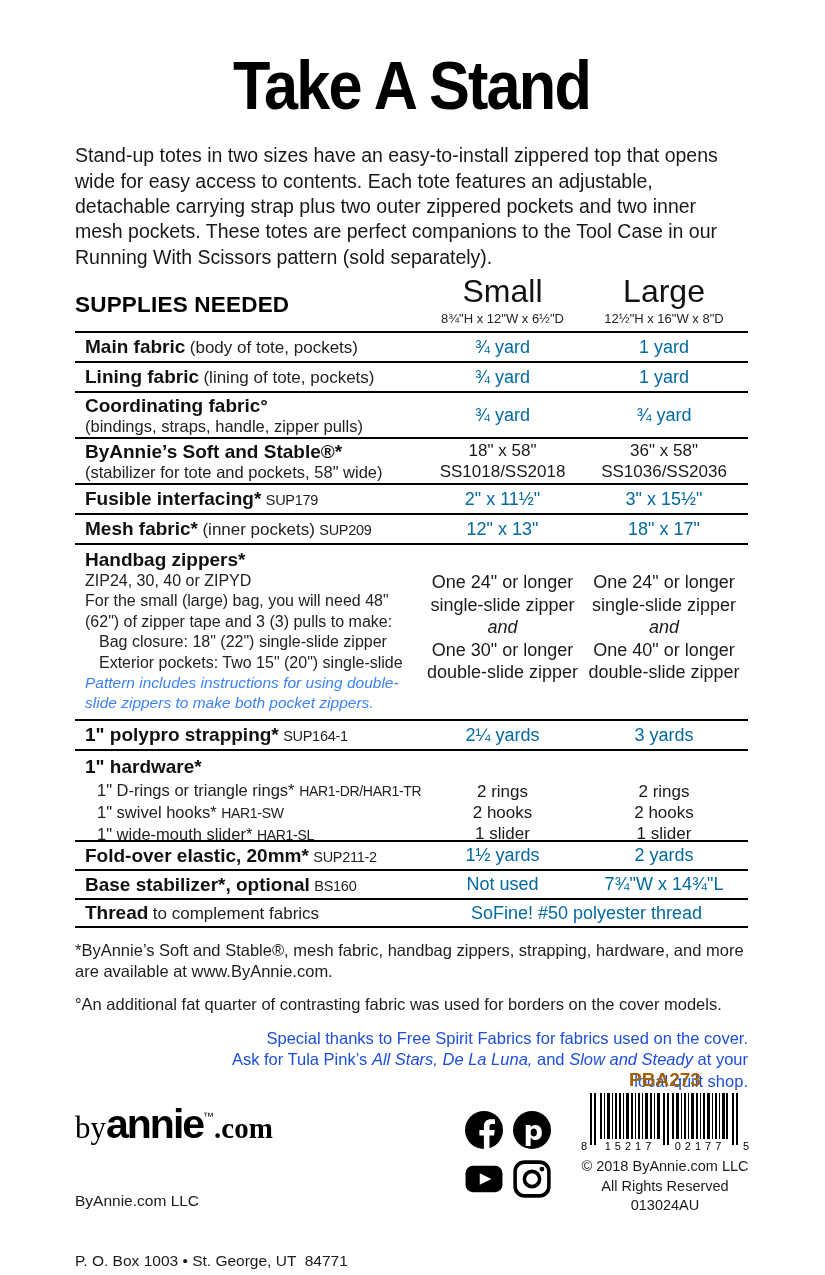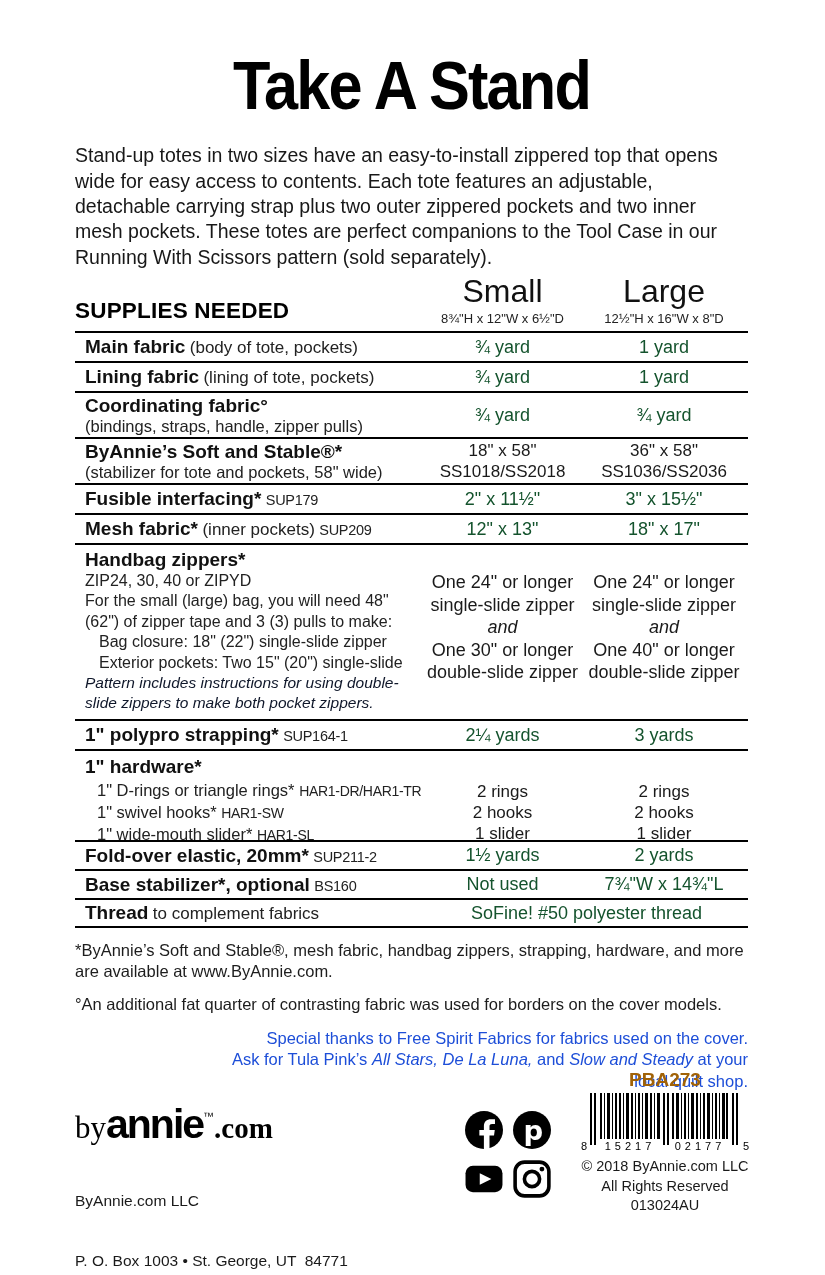--- a/index.html
+++ b/index.html
@@ -35,21 +35,21 @@
 
   
   .thead{
     margin-top:4px;
     display:grid;
     grid-template-columns:350px 155px 168px;
     align-items:end;
   }
   .supplies-heading{
     font-size:22.5px;font-weight:bold;color:#000;
-    padding-bottom:7px;letter-spacing:.2px;
+    padding-bottom:13px;letter-spacing:.2px;
   }
   .th-col{text-align:center;padding-bottom:5px;}
   .col-title{font-size:32px;line-height:1.1;color:#111;}
   .col-dims{font-size:13px;margin-top:2px;color:#222;}
 
   
   .table{border-bottom:2px solid #000;}
   .trow{
     display:grid;
     grid-template-columns:350px 155px 168px;
@@ -57,30 +57,30 @@
     align-items:center;
     box-sizing:border-box;
   }
   .r30{height:30px;} .r46{height:46px;} .r176{height:176px;}
   .r91{height:91px;} .r29{height:29px;} .r28{height:28px;}
   .lbl{padding-left:10px;}
   .rname{font-weight:bold;font-size:19px;color:#111;}
   .rnote{font-size:17px;color:#222;}
   .rnote2{font-size:16.5px;line-height:18px;color:#222;}
   .rcode{font-size:14.5px;color:#222;letter-spacing:-.3px;}
-  .val{text-align:center;font-size:18px;color:#14532d;}
+  .val{text-align:center;font-size:18px;color:#0369a1;}
   .val2{text-align:center;font-size:17px;line-height:21px;color:#1a1a1a;}
 
   
   .zip-row{align-items:start;}
   .zip-lbl{padding-top:4px;}
   .zip-line{font-size:16px;line-height:20px;color:#222;}
   .zip-desc{font-size:16px;line-height:20.5px;color:#222;}
   .zip-indent{padding-left:14px;font-size:16px;line-height:20.5px;color:#222;}
-  .zip-italic{font-style:italic;font-size:15.5px;line-height:20px;color:#0f172a;}
+  .zip-italic{font-style:italic;font-size:15.5px;line-height:20px;color:#3b82f6;}
   .zip-val{padding-top:26px;text-align:center;font-size:18px;line-height:22.5px;color:#1a1a1a;}
   .and{font-style:italic;}
 
   
   .hw-row{align-items:start;}
   .hw-lbl{padding-top:3px;}
   .hw-head{font-weight:bold;font-size:19px;line-height:26px;color:#111;}
   .hw-item{padding-left:12px;font-size:16.5px;line-height:21px;color:#222;}
   .hw-code{font-size:14px;letter-spacing:-.3px;}
   .hw-val{padding-top:30px;text-align:center;font-size:17px;line-height:21px;color:#1a1a1a;}

